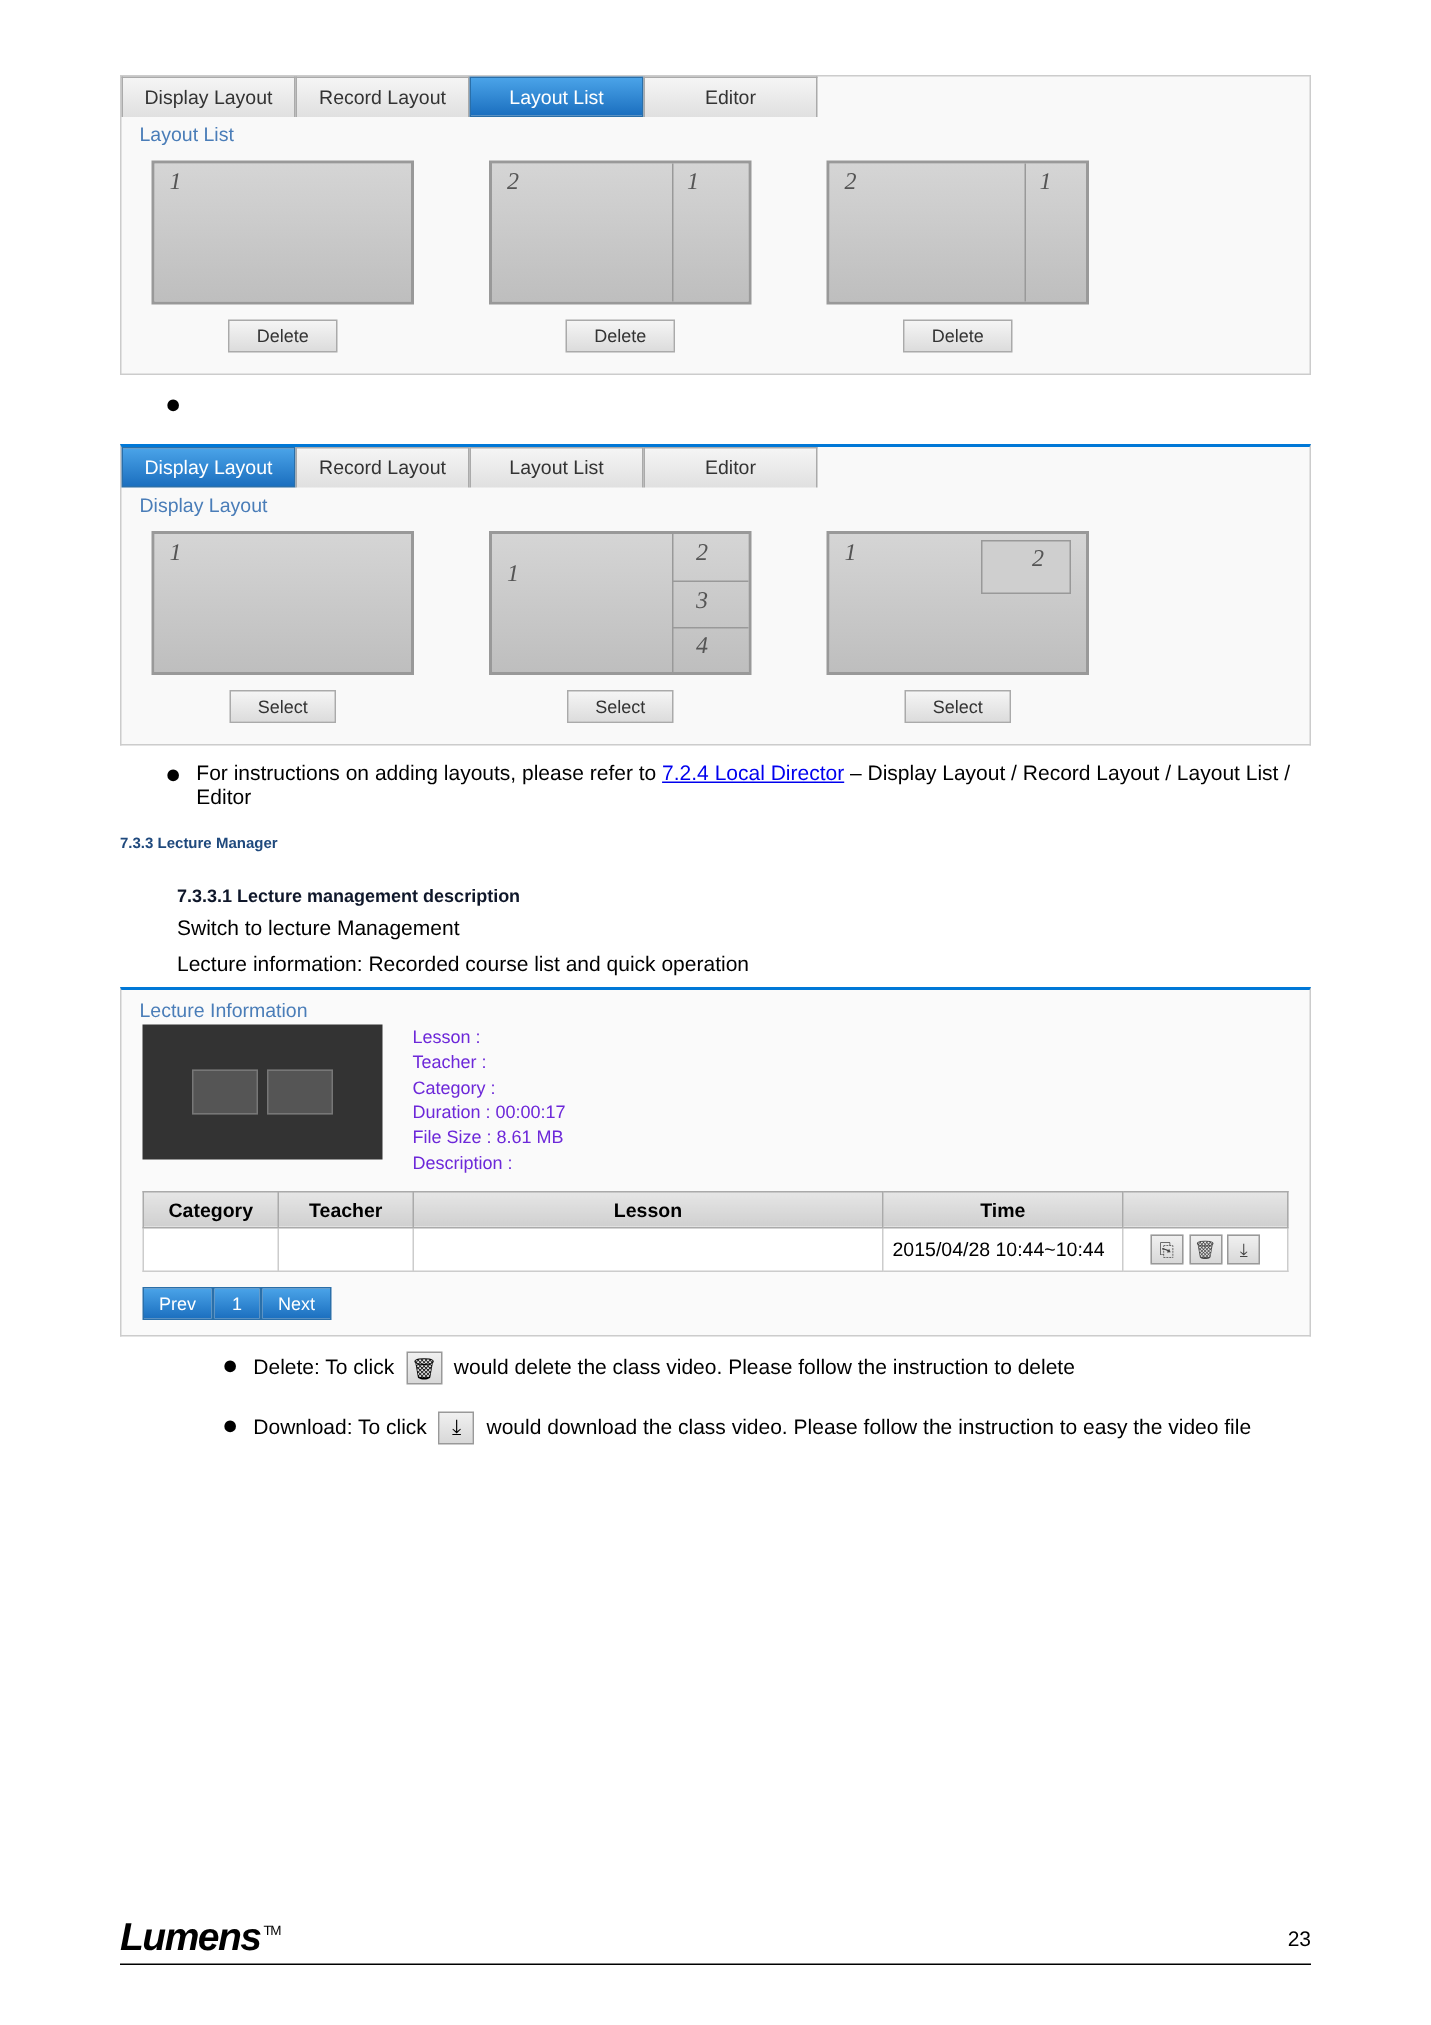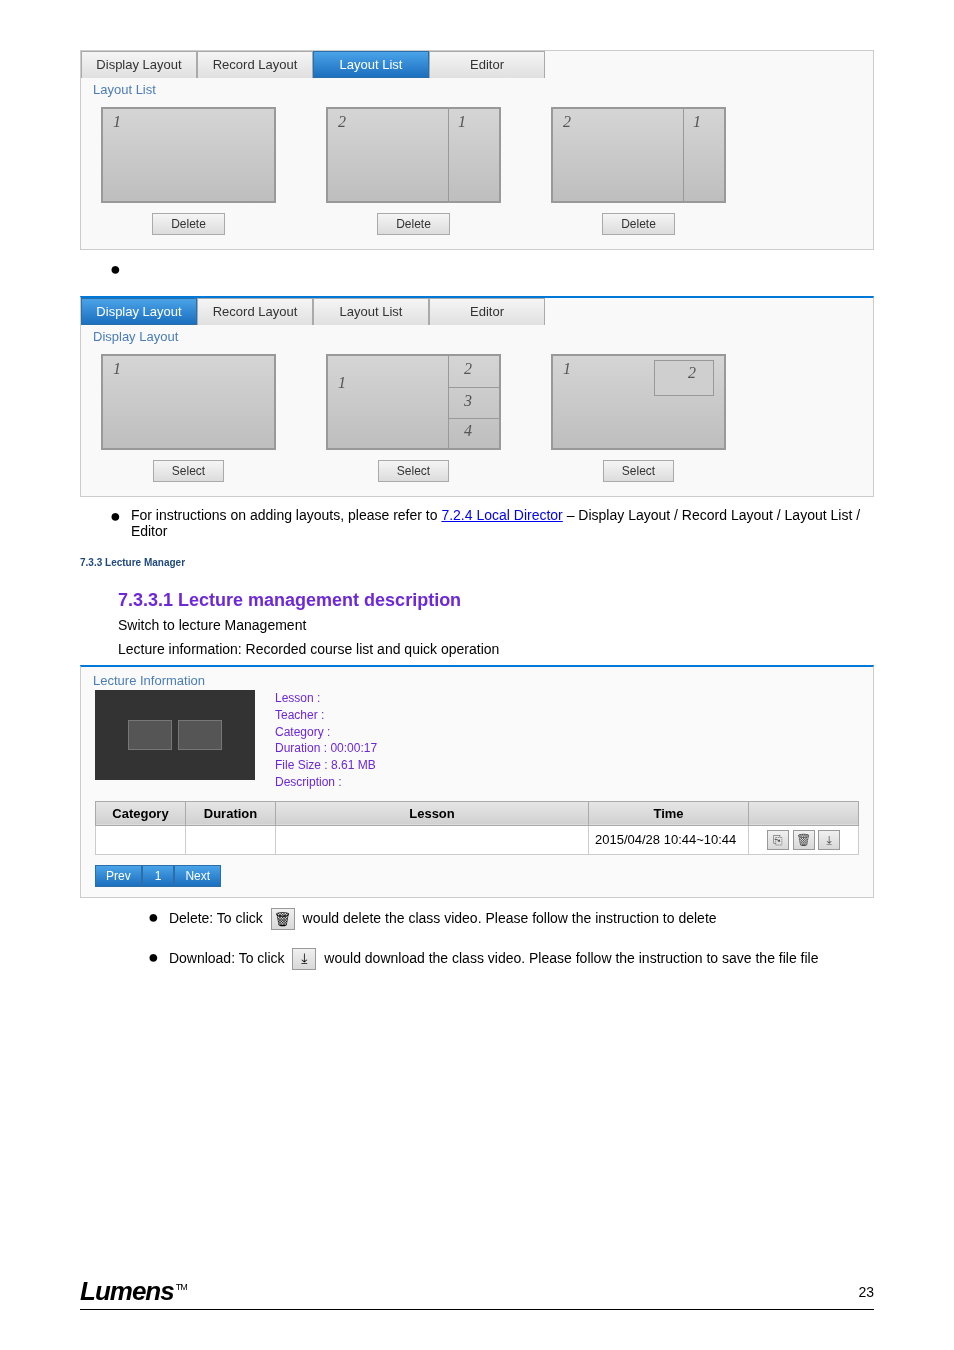--- a/index.html
+++ b/index.html
@@ -76,23 +76,23 @@
       font-size:14px;
     }
     .bullet { font-size: 18px; line-height:1; }
     .section-heading {
       color: #1f497d;
       font-weight: bold;
       font-size: 10px;
       margin-bottom: 22px;
     }
     .section-sub {
-      color: #6d28d9;
+      color: #0f172a;
       font-weight: bold;
-      font-size: 18px;
+      font-size: 12px;
       margin-bottom: 6px;
       margin-left: 38px;
     }
     .plain-text { font-size: 14px; margin-bottom: 8px; margin-left: 38px; }
     .link-blue { color: #0000ee; text-decoration: underline; }
     .lecture-box {
       border: 1px solid #ccc;
       border-top: 2px solid #0078d7;
       background: #fafafa;
       margin-bottom: 10px;
@@ -260,21 +260,21 @@
       <div>Category :</div>
       <div><span>Duration :</span> <span>00:00:17</span></div>
       <div><span>File Size :</span> <span>8.61 MB</span></div>
       <div>Description :</div>
     </div>
   </div>
   <table class="lecture-table">
     <thead>
       <tr>
         <th style="width:90px">Category</th>
-        <th style="width:90px">Duration</th>
+        <th style="width:90px">Teacher</th>
         <th>Lesson</th>
         <th style="width:160px">Time</th>
         <th style="width:110px"></th>
       </tr>
     </thead>
     <tbody>
       <tr>
         <td></td>
         <td></td>
         <td></td>
@@ -297,21 +297,21 @@
 <div class="bullet-row" style="margin-left:38px">
   <span class="bullet">●</span>
   <span>
     <span>Delete: To click </span><span class="inline-icon">🗑</span><span> would delete the class video. Please follow the instruction to delete</span>
   </span>
 </div>
 
 <div class="bullet-row" style="margin-left:38px">
   <span class="bullet">●</span>
   <span>
-    <span>Download: To click </span><span class="inline-icon">⤓</span><span> would download the class video. Please follow the instruction to save the file file</span>
+    <span>Download: To click </span><span class="inline-icon">⤓</span><span> would download the class video. Please follow the instruction to easy the video file</span>
   </span>
 </div>
 
 <div class="footer">
   <div class="logo">
     <span>Lumens</span><sup>TM</sup>
   </div>
   <div class="pagenum">23</div>
 </div>
 

